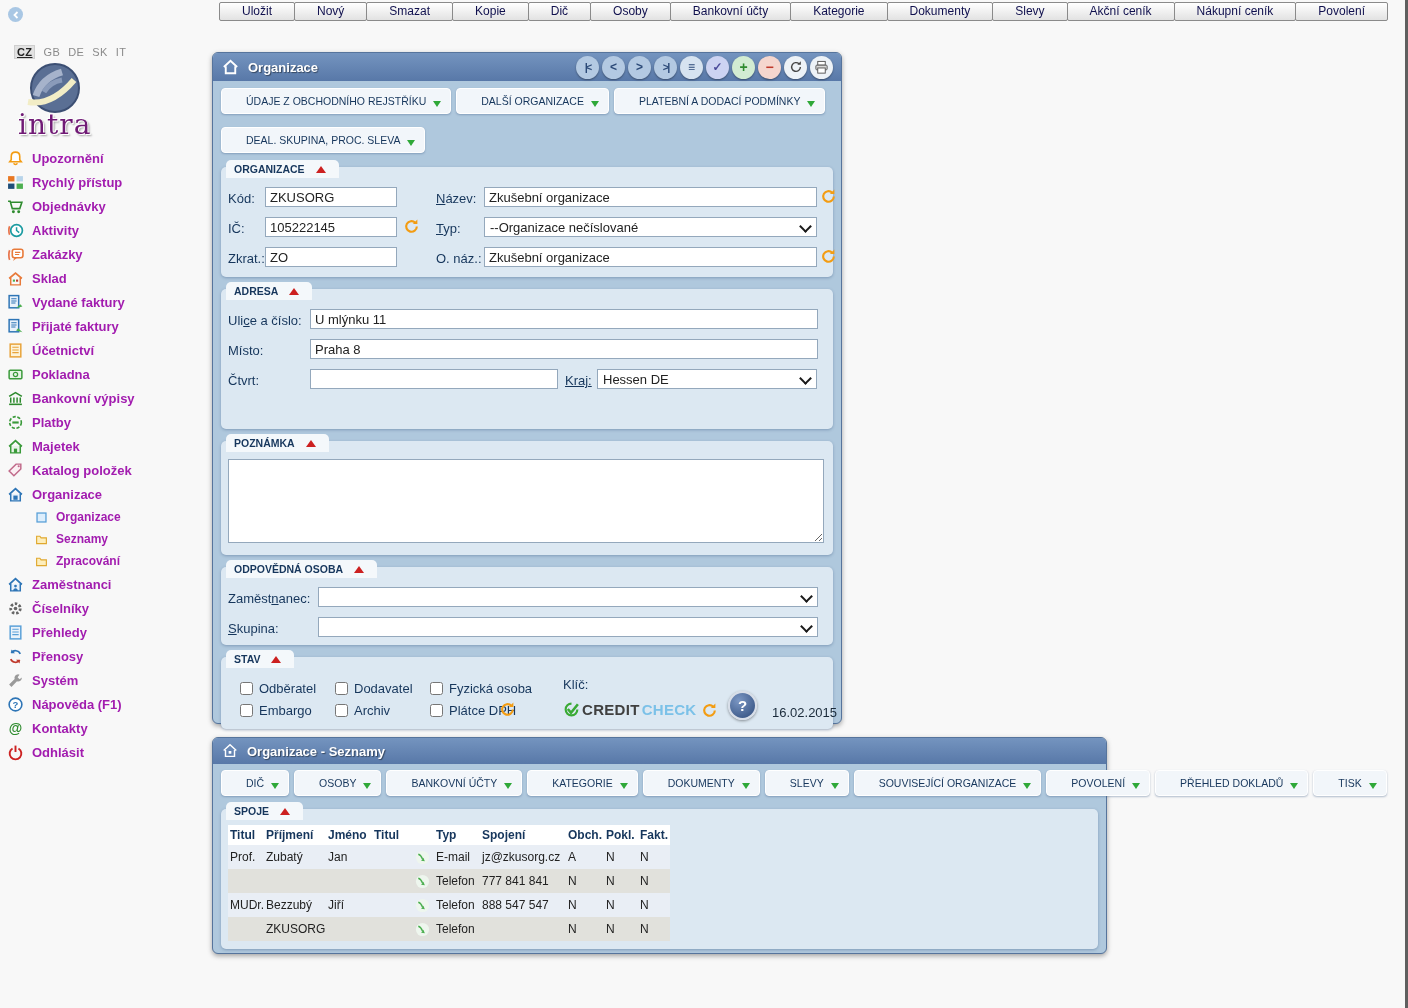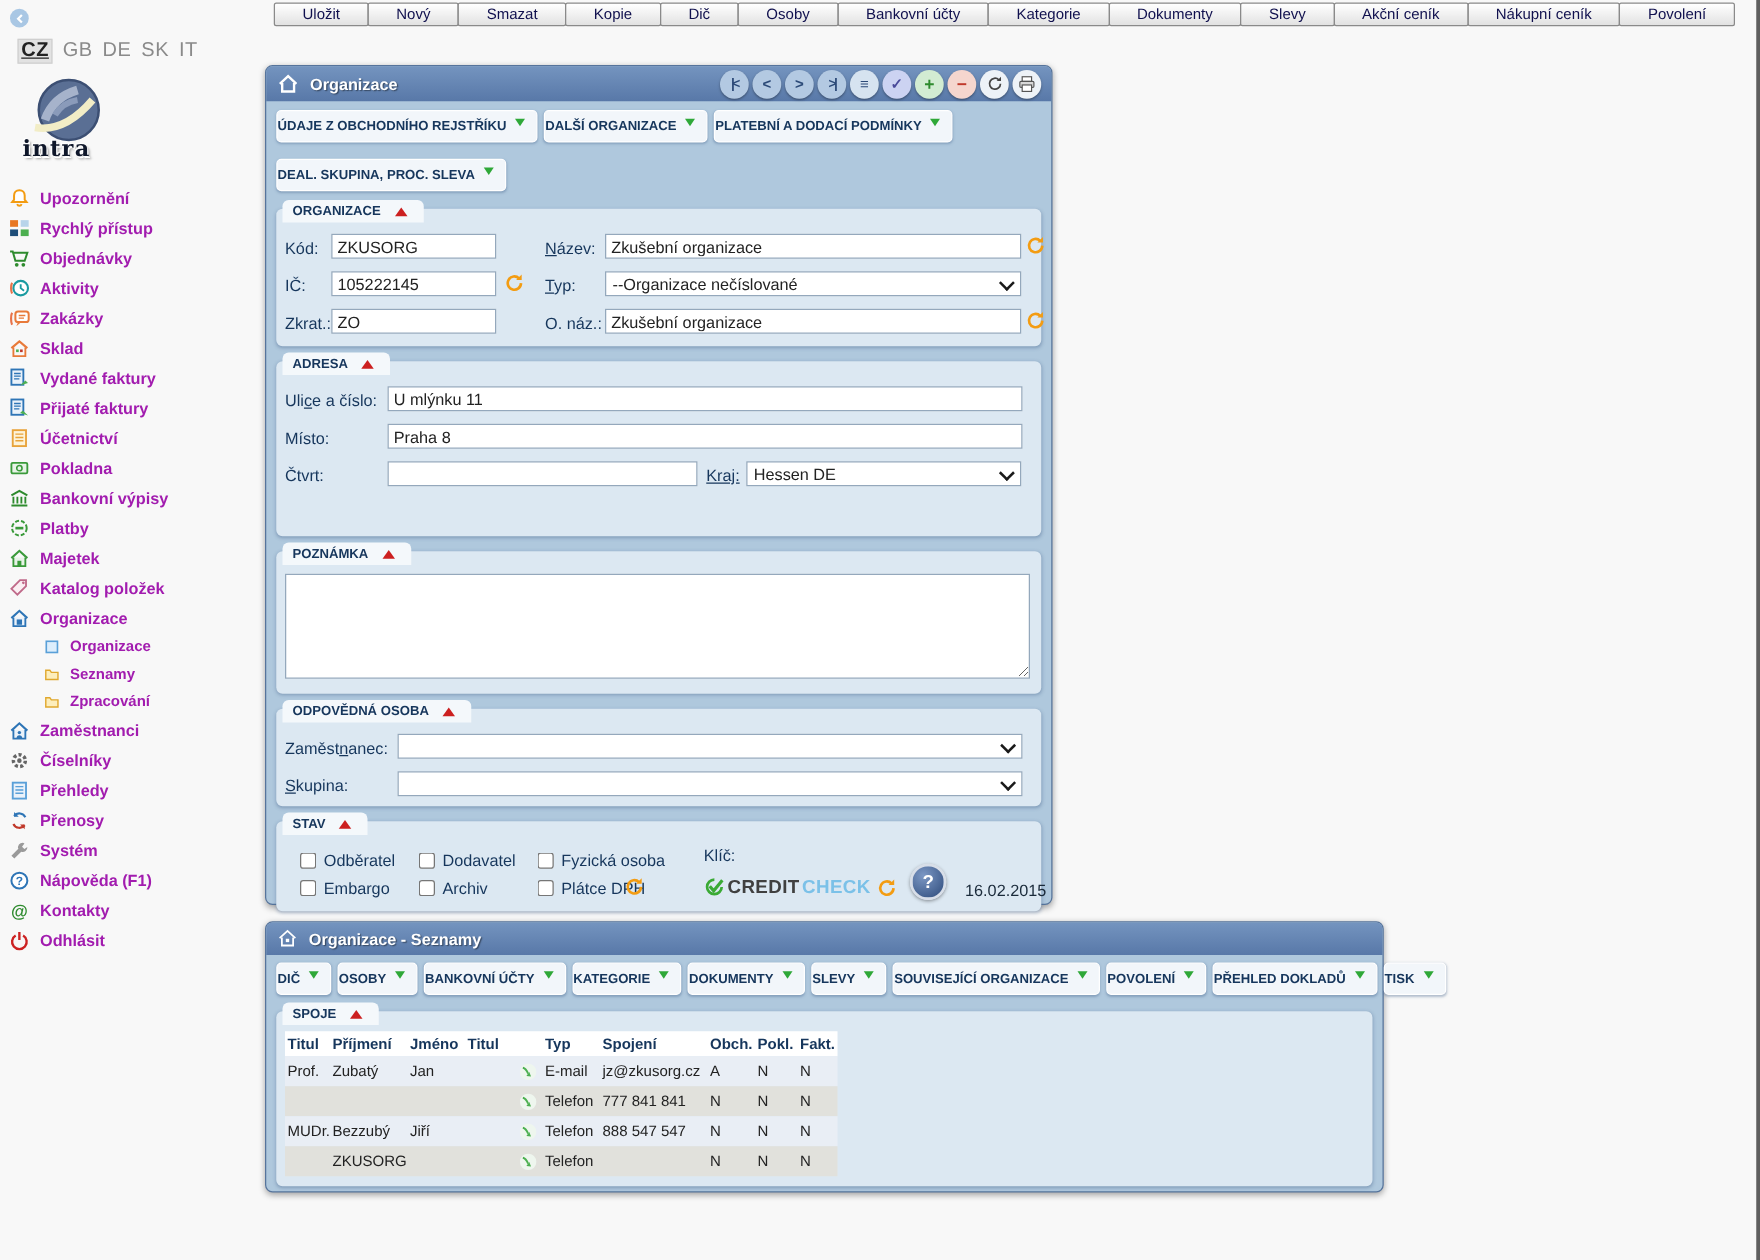--- a/index.html
+++ b/index.html
@@ -4,25 +4,25 @@
 <style>
   html,body{margin:0;padding:0;width:1408px;height:1008px;background:#f8f8f8;font-family:"Liberation Sans",sans-serif;overflow:hidden;position:relative;}
   
   #edge-strip{position:absolute;right:0;top:0;width:3px;height:1008px;background:#5f5f5f;}
   
   #toolbar{position:absolute;left:219px;top:2px;display:flex;}
   .tbtn{height:19px;line-height:17px;padding:0 22px;background:linear-gradient(#ffffff,#e2e2e2);border:1px solid #8a8a8a;border-radius:2px;font-size:12px;color:#10104e;margin-left:-1px;white-space:nowrap;cursor:pointer;}
   .tbtn:first-child{margin-left:0;}
   
   #back-btn{position:absolute;left:8px;top:7px;width:15px;height:15px;border-radius:50%;background:#a9c7e4;display:flex;align-items:center;justify-content:center;cursor:pointer;}
-  #langs{position:absolute;left:14px;top:31px;display:flex;gap:8px;align-items:baseline;font-size:16px;color:#8a8a8a;letter-spacing:.4px;}
+  #langs{position:absolute;left:14px;top:45px;display:flex;gap:8px;align-items:baseline;font-size:11px;color:#8a8a8a;letter-spacing:.4px;}
   .lang{cursor:pointer;}
   .lang-active{background:#e2e2e2;color:#222;font-weight:bold;text-decoration:underline;padding:0 2px;border:1px solid #cfcfcf;}
   #logo{position:absolute;left:22px;top:62px;width:100px;cursor:pointer;}
-  .logo-text{font-family:"DejaVu Serif",serif;font-weight:bold;font-size:18px;color:#0f172a;letter-spacing:1px;text-shadow:1px 1px 0 #fff,-1px -1px 0 #fff,2px 2px 2px rgba(0,0,0,.35);margin-top:-16px;margin-left:-4px;}
+  .logo-text{font-family:"DejaVu Serif",serif;font-weight:normal;font-size:28px;color:#701a75;letter-spacing:1px;text-shadow:1px 1px 0 #fff,-1px -1px 0 #fff,2px 2px 2px rgba(0,0,0,.35);margin-top:-16px;margin-left:-4px;}
   #menu{position:absolute;left:7px;top:146px;width:200px;font-size:13px;font-weight:bold;color:#a21caf;}
   .mi{display:flex;align-items:center;gap:8px;height:24px;cursor:pointer;white-space:nowrap;}
   .mi svg{width:17px;height:17px;flex:none;}
   .mi.sub{padding-left:28px;height:22px;font-size:12px;}
   .mi.sub svg{width:13px;height:13px;}
   
   .panel{position:absolute;background:#afc8dd;border:1px solid #56749c;border-radius:6px;box-shadow:0 2px 5px rgba(0,0,0,.35);}
   #panel1{left:212px;top:52px;width:628px;height:670px;}
   #panel2{left:212px;top:737px;width:893px;height:215px;}
   .phead{height:28px;background:linear-gradient(#7494bf,#5878a8);border-radius:5px 5px 0 0;display:flex;align-items:center;padding:0 8px;color:#fff;}
@@ -32,21 +32,21 @@
   .nbtn{width:23px;height:23px;border-radius:50%;display:flex;align-items:center;justify-content:center;font-size:12px;font-weight:bold;color:#2c4a78;box-shadow:0 1px 2px rgba(0,0,0,.35);cursor:pointer;flex:none;}
   .nb-blue{background:#b3c9e2;}
   .nb-menu{background:#d6e3f0;}
   .nb-check{background:#ccd3f2;color:#4a4a9a;}
   .nb-add{background:#d2ecd2;color:#2e8b2e;font-size:14px;}
   .nb-rem{background:#f5d6ce;color:#c0392b;font-size:14px;}
   .nb-light{background:#edf2f7;}
   .tight{letter-spacing:-2px;font-size:11px;}
   
   .ddrow{display:flex;gap:5px;margin:7px 8px 0;}
-  .dd{background:#f2f6fa;border:1px solid #ffffff;border-radius:4px;color:#16365c;font-size:10.5px;font-weight:bold;padding:6px 9px 6px 0;display:inline-flex;align-items:flex-start;gap:7px;white-space:nowrap;cursor:pointer;box-shadow:0 1px 2px rgba(70,100,140,.4);}
+  .dd{background:#f2f6fa;border:1px solid #ffffff;border-radius:4px;color:#16365c;font-size:10.5px;font-weight:normal;padding:6px 9px 6px 24px;display:inline-flex;align-items:flex-end;gap:7px;white-space:nowrap;cursor:pointer;box-shadow:0 1px 2px rgba(70,100,140,.4);}
   .tri{width:0;height:0;border-left:4px solid transparent;border-right:4px solid transparent;border-top:6px solid #2fa838;}
   
   .sec{position:relative;margin:14px 8px 0;background:#dce8f2;border-radius:5px;box-shadow:0 1px 3px rgba(70,100,140,.45);padding-top:16px;box-sizing:border-box;}
   .sec-tab{position:absolute;top:-7px;left:5px;background:#f4f8fb;border-radius:5px 5px 0 0;padding:3px 13px 3px 8px;display:flex;align-items:center;gap:11px;font-size:10.5px;font-weight:bold;color:#16365c;cursor:pointer;}
   .rtri{width:0;height:0;border-left:5px solid transparent;border-right:5px solid transparent;border-bottom:7px solid #cc2020;}
   .frow{position:relative;height:30px;}
   .lab{position:absolute;left:7px;top:8px;font-size:13px;color:#16365c;white-space:nowrap;}
   .u{text-decoration:underline;}
   input.txt{position:absolute;height:20px;box-sizing:border-box;border:1px solid #94a8bc;font-family:"Liberation Sans",sans-serif;font-size:13px;padding:0 4px;top:4px;color:#222;background:#fff;}
   .sel{position:absolute;height:20px;top:4px;background:#fff;border:1px solid #94a8bc;font-size:13px;color:#222;display:flex;align-items:center;padding-left:5px;box-sizing:border-box;cursor:pointer;}

